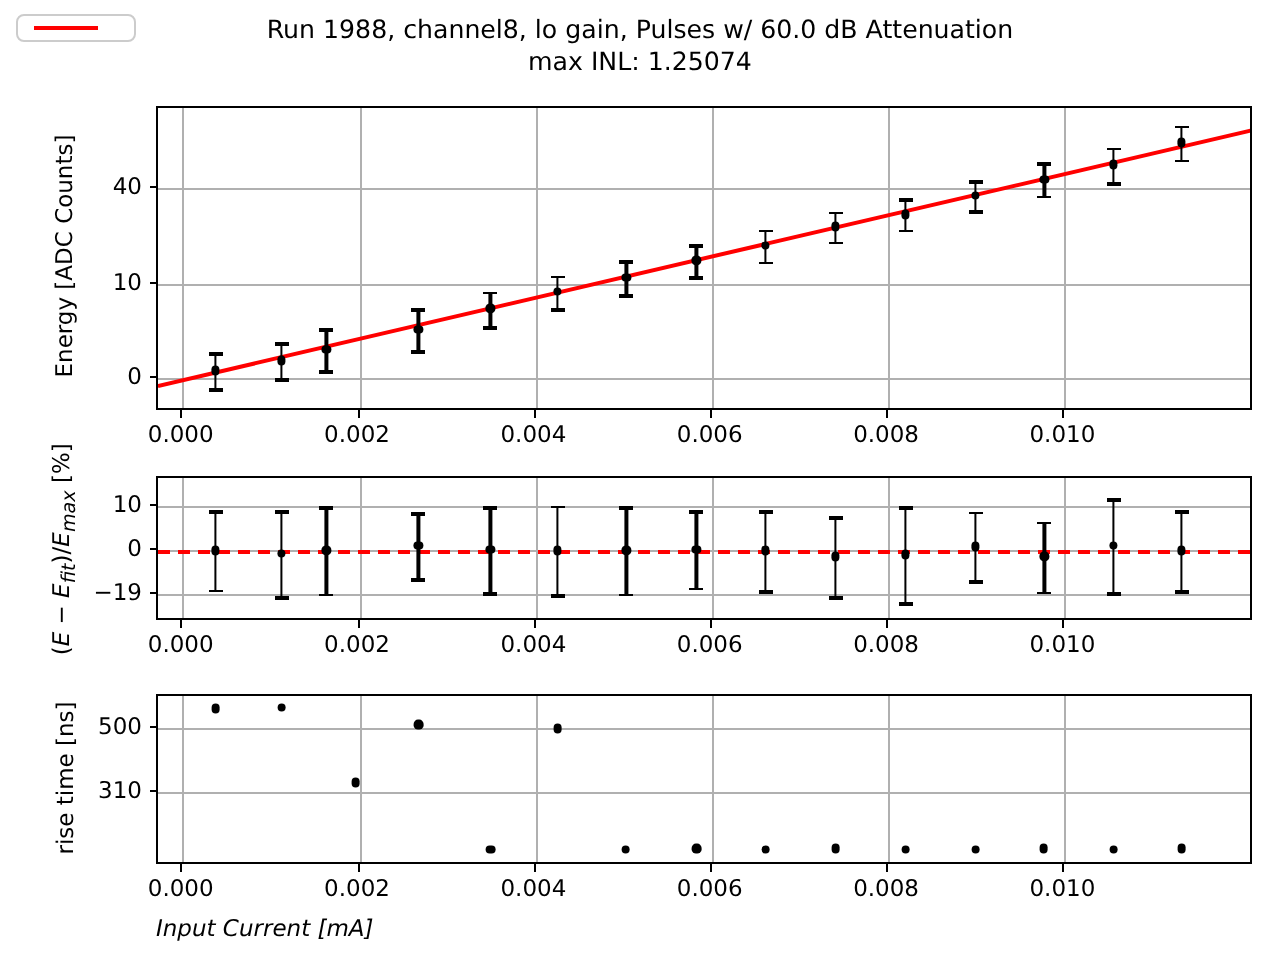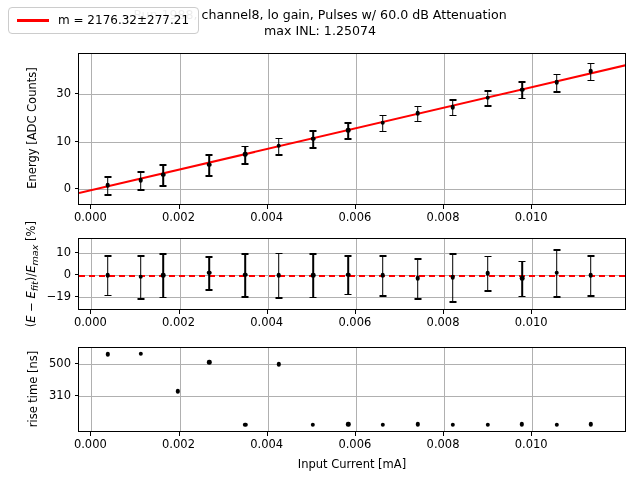--- a/index.html
+++ b/index.html
@@ -95,22 +95,22 @@
     color: #000;
     transform-origin: 50% 50%;
     transform: rotate(-90deg);
     white-space: nowrap;
     text-align: center;
   }
   .axis-label-x {
     position: absolute;
     font-size: 11.5px;
     color: #000;
-    text-align: center;
     white-space: nowrap;
+    font-style: italic;
   }
 
   
   .fitline {
     position: absolute;
     background: #ff0000;
     height: 2.2px;
     transform-origin: 0 50%;
   }
   .zeroline {
@@ -268,21 +268,21 @@
         <div class="datapoint" style="left: 511.849px; top: 17.0467px;"></div>
       </div>
   </div>
   <div id="ylabel-energy" class="axis-label-y" style="width: 192px; left: -64px; top: 121px;">Energy [ADC Counts]</div>
   <div id="yticks-energy">
       <div class="tick-mark-y" style="left: 74.5px; top: 187.953px;"></div>
       <div class="ticklabel-y" style="left: 18px; top: 187.953px; width: 53px;">0</div>
       <div class="tick-mark-y" style="left: 74.5px; top: 140.601px;"></div>
       <div class="ticklabel-y" style="left: 18px; top: 140.601px; width: 53px;">10</div>
       <div class="tick-mark-y" style="left: 74.5px; top: 93.2492px;"></div>
-      <div class="ticklabel-y" style="left: 18px; top: 93.2492px; width: 53px;">30</div>
+      <div class="ticklabel-y" style="left: 18px; top: 93.2492px; width: 53px;">40</div>
     </div>
   <div id="xticks-energy">
       <div class="tick-mark-x" style="left: 90.3443px; top: 205px;"></div>
       <div class="ticklabel-x" style="left: 90.3443px; top: 210px;">0.000</div>
       <div class="tick-mark-x" style="left: 178.518px; top: 205px;"></div>
       <div class="ticklabel-x" style="left: 178.518px; top: 210px;">0.002</div>
       <div class="tick-mark-x" style="left: 266.692px; top: 205px;"></div>
       <div class="ticklabel-x" style="left: 266.692px; top: 210px;">0.004</div>
       <div class="tick-mark-x" style="left: 354.866px; top: 205px;"></div>
       <div class="ticklabel-x" style="left: 354.866px; top: 210px;">0.006</div>
@@ -290,21 +290,20 @@
       <div class="ticklabel-x" style="left: 443.039px; top: 210px;">0.008</div>
       <div class="tick-mark-x" style="left: 531.213px; top: 205px;"></div>
       <div class="ticklabel-x" style="left: 531.213px; top: 210px;">0.010</div>
     </div>
 
   <div id="legend">
     <div class="legend-swatch-wrap">
       <div class="legend-swatch"></div>
     </div>
     <div class="legend-texts">
-      <div class="legend-line">m = 2176.32±277.21</div>
     </div>
   </div>
 
   <div class="axes" id="axes-residual">
     <div class="plotarea" id="plot-residual">
         <div class="gridline-v" style="left: 12.3443px;"></div>
         <div class="gridline-v" style="left: 100.518px;"></div>
         <div class="gridline-v" style="left: 188.692px;"></div>
         <div class="gridline-v" style="left: 276.866px;"></div>
         <div class="gridline-v" style="left: 365.039px;"></div>

